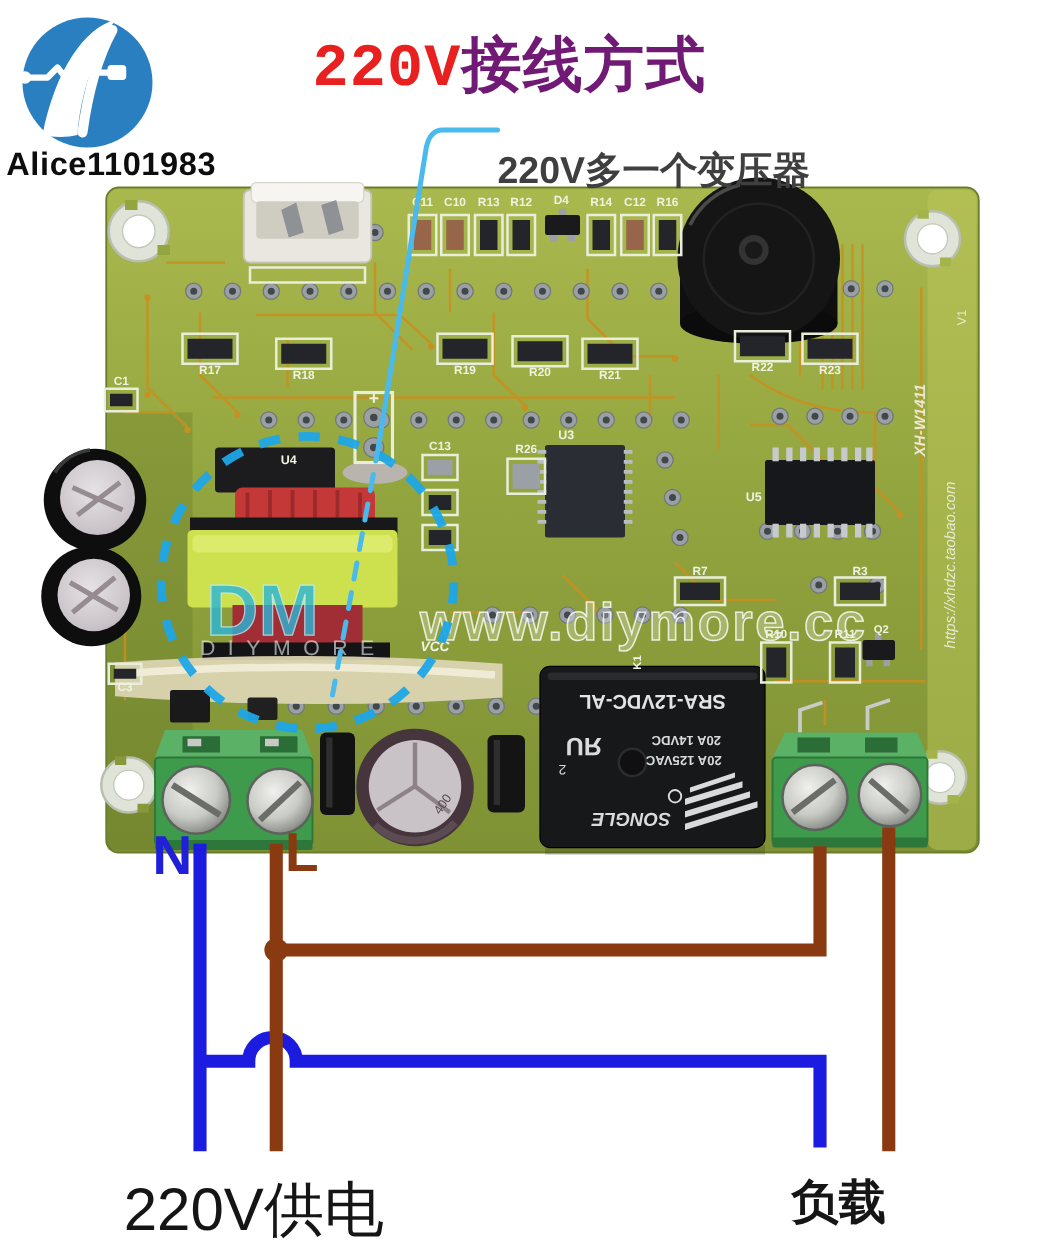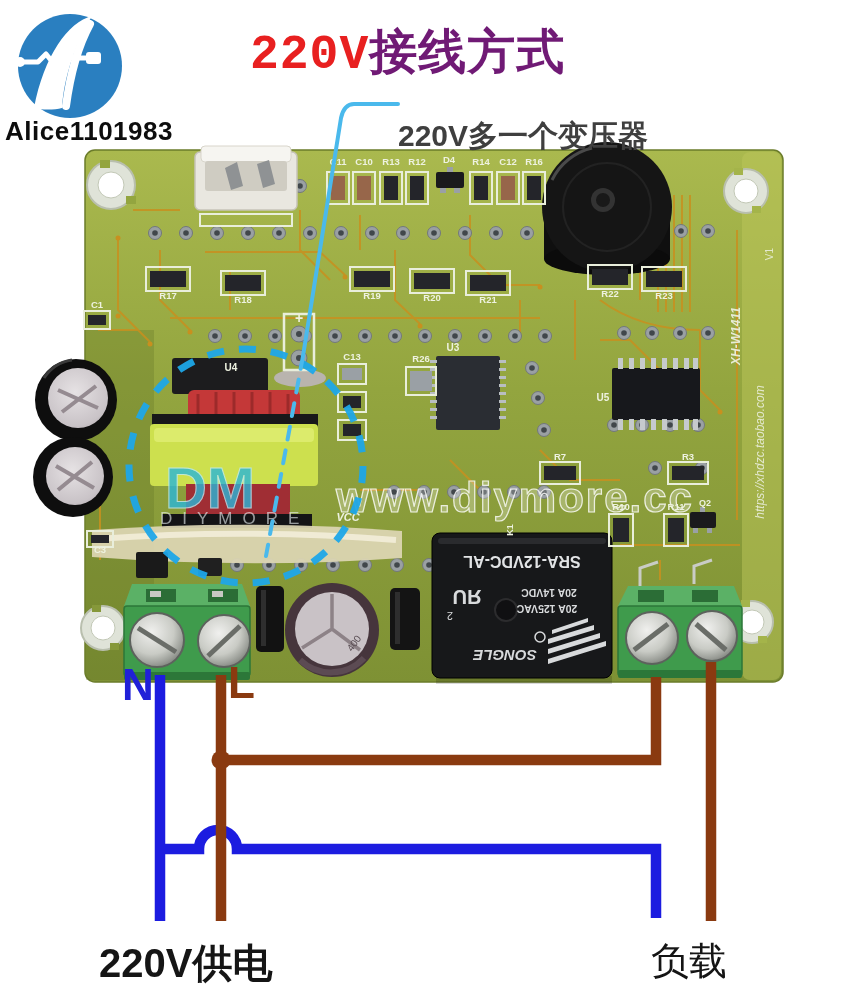--- a/index.html
+++ b/index.html
@@ -7,22 +7,22 @@
          font-family:"Liberation Sans",sans-serif;}
   .stage svg.art{position:absolute;left:0;top:0;}
   .overlay{position:absolute;white-space:nowrap;}
   .page-title{left:250px;top:20px;font-size:48px;font-weight:bold;letter-spacing:1px;}
   .page-title .hl{color:#e82020;font-family:Liberation Mono, monospace;}
   .page-title .rest{color:#701a75;}
   .annotation-text{left:398px;top:88px;font-size:30px;font-weight:600;color:#3f3f3f;margin-top:28px;}
   .logo-text{left:5px;top:116px;font-size:26px;font-weight:bold;color:#0d0d0d;letter-spacing:0.5px;}
   .n-label{left:122px;top:660px;font-size:44px;font-weight:bold;color:#2020d8;}
   .l-label{left:228px;top:658px;font-size:44px;font-weight:bold;color:#8a3a10;}
-  .supply-label{left:99px;top:936px;font-size:40px;font-weight:bold;color:#151515;}
-  .load-label{left:651px;top:936px;font-size:38px;font-weight:normal;color:#151515;}
+  .supply-label{left:99px;top:936px;font-size:48px;font-weight:normal;color:#151515;}
+  .load-label{left:633px;top:936px;font-size:38px;font-weight:bold;color:#151515;}
   text{font-family:"Liberation Sans",sans-serif;}
 </style>
 </head>
 <body>
 
 <div class="stage">
 
 <svg class="art" width="843" height="1000" viewBox="0 0 843 1000">
   <defs>
     <linearGradient id="gBoard" x1="0" y1="0" x2="0" y2="1">

